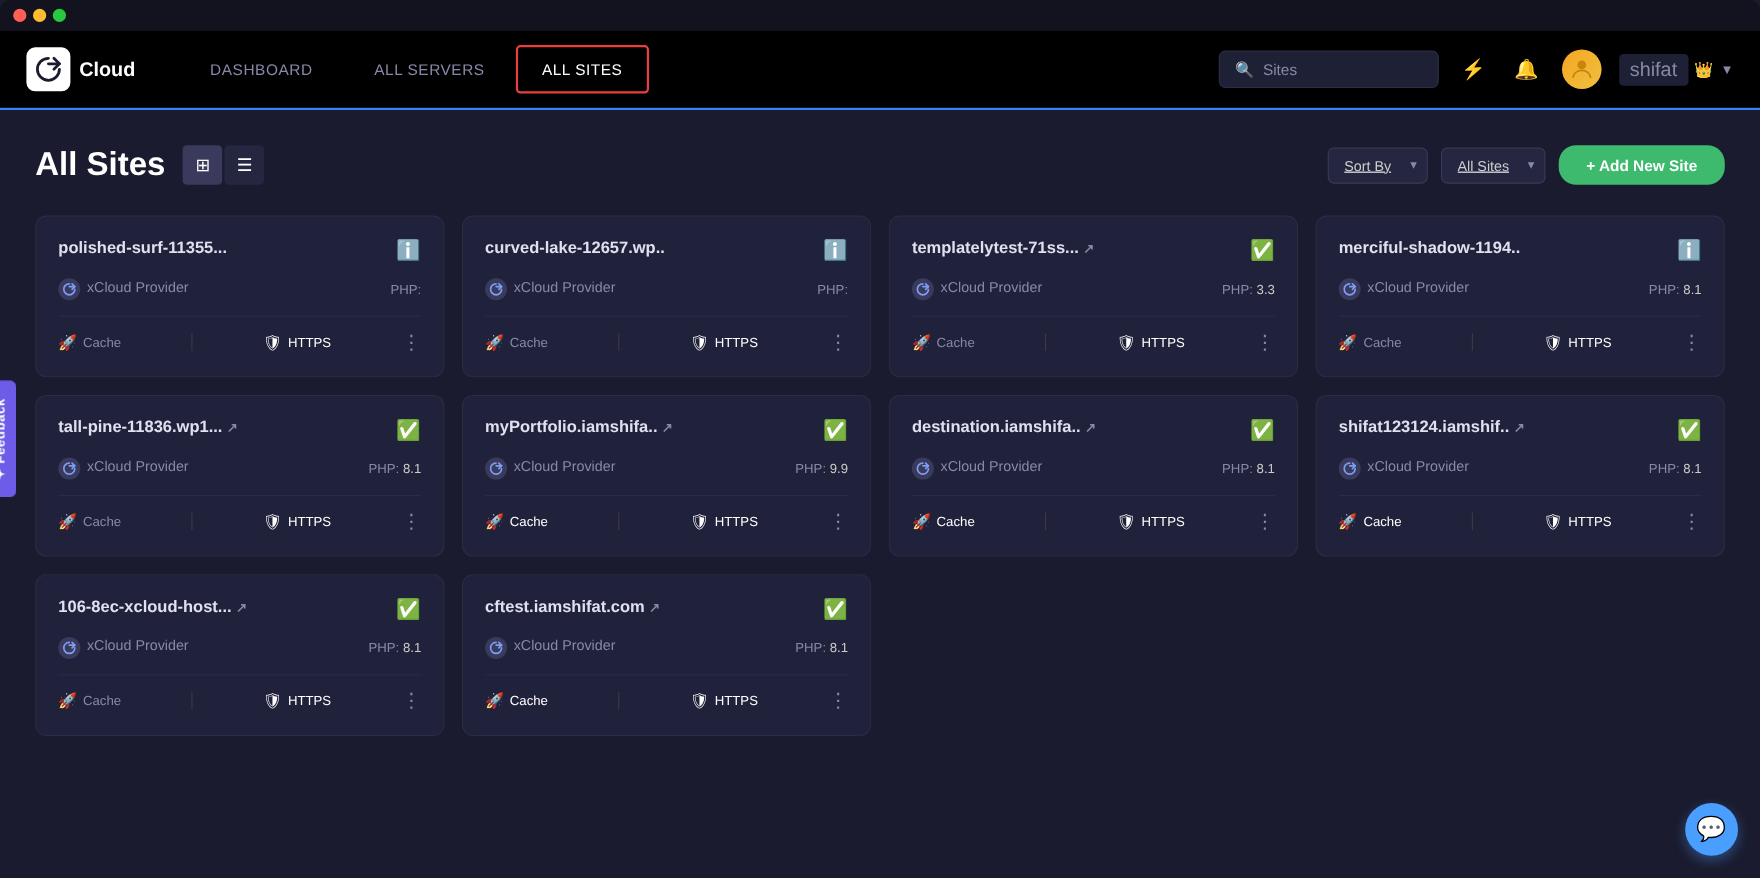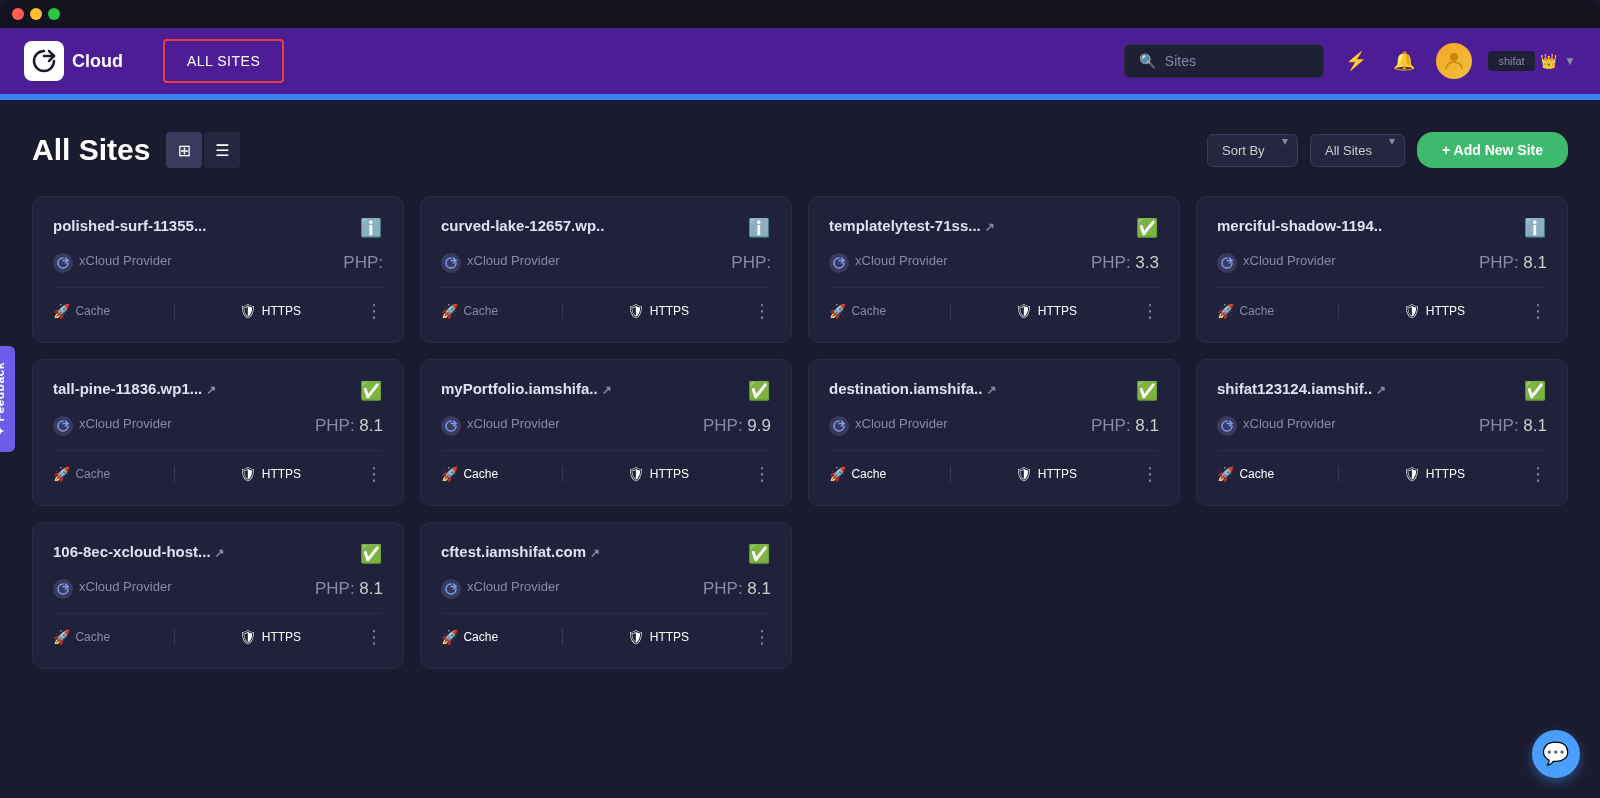--- a/index.html
+++ b/index.html
@@ -23,26 +23,26 @@
     }
     .titlebar-btn {
       width: 12px; height: 12px; border-radius: 50%;
     }
     .titlebar-close { background: #ff5f57; }
     .titlebar-min { background: #febc2e; }
     .titlebar-max { background: #28c840; }
 
     
     .navbar {
-      background: #4c1d95;
+      background: #000000;
       height: 72px;
       display: flex;
       align-items: center;
       padding: 0 24px;
-      border-bottom: 6px solid #3b82f6;
+      border-bottom: 2px solid #3b82f6;
       gap: 0;
     }
     .logo {
       display: flex;
       align-items: center;
       gap: 8px;
       margin-right: 40px;
     }
     .logo-icon {
       width: 40px; height: 40px;
@@ -117,21 +117,21 @@
       font-weight: 600;
       color: #12131f;
     }
     .user-dropdown {
       display: flex;
       align-items: center;
       gap: 6px;
       cursor: pointer;
     }
     .user-name {
-      font-size: 11px;
+      font-size: 18px;
       color: #8889a8;
       background: #1e2035;
       padding: 4px 10px;
       border-radius: 4px;
     }
     .crown-icon { color: #f5a623; font-size: 14px; }
 
     
     .main {
       padding: 32px 32px;
@@ -233,21 +233,21 @@
     }
     .provider-icon {
       width: 20px; height: 20px;
       background: #3a3b5c;
       border-radius: 50%;
       display: flex; align-items: center; justify-content: center;
       font-size: 10px;
       color: #7c9ef5;
     }
     .php-info {
-      font-size: 17px;
+      font-size: 12px;
       color: #8889a8;
     }
     .php-val { color: #ccc; }
     .card-footer {
       display: flex;
       align-items: center;
       justify-content: space-between;
       border-top: 1px solid #2a2b44;
       padding-top: 12px;
     }
@@ -304,21 +304,22 @@
       cursor: pointer;
       font-size: 22px;
       color: #fff;
       box-shadow: 0 4px 12px rgba(74, 158, 255, 0.4);
       z-index: 100;
     }
 
     .select-wrapper {
       position: relative;
       display: inline-flex;
-      align-items: flex-start;
+      align-items: center;
+      text-decoration: underline;
     }
     .select-wrapper select {
       appearance: none;
       background: #252640;
       border: 1px solid #3a3b5c;
       border-radius: 6px;
       color: #ccc;
       font-size: 13px;
       padding: 8px 32px 8px 14px;
       cursor: pointer;
@@ -346,20 +347,22 @@
       <svg width="28" height="28" viewBox="0 0 28 28" fill="none">
         <path d="M14 4C8.5 4 4 8.5 4 14C4 19.5 8.5 24 14 24C19.5 24 24 19.5 24 14" stroke="#1a1b2e" stroke-width="2.5" stroke-linecap="round"></path>
         <path d="M19 4L24 9L19 14" stroke="#1a1b2e" stroke-width="2.5" stroke-linecap="round" stroke-linejoin="round"></path>
         <path d="M24 9H14" stroke="#1a1b2e" stroke-width="2.5" stroke-linecap="round"></path>
       </svg>
     </div>
     <span class="logo-text">Cloud</span>
   </div>
 
   <div class="nav-links">
+    <a class="nav-link">DASHBOARD</a>
+    <a class="nav-link">ALL SERVERS</a>
     <a class="nav-link active">ALL SITES</a>
   </div>
 
   <div class="nav-right">
     <div class="search-box">
       <span>🔍</span>
       <span style="color:#8889a8; font-size:14px;">Sites</span>
     </div>
     <div class="nav-icon">⚡</div>
     <div class="nav-icon">🔔</div>

